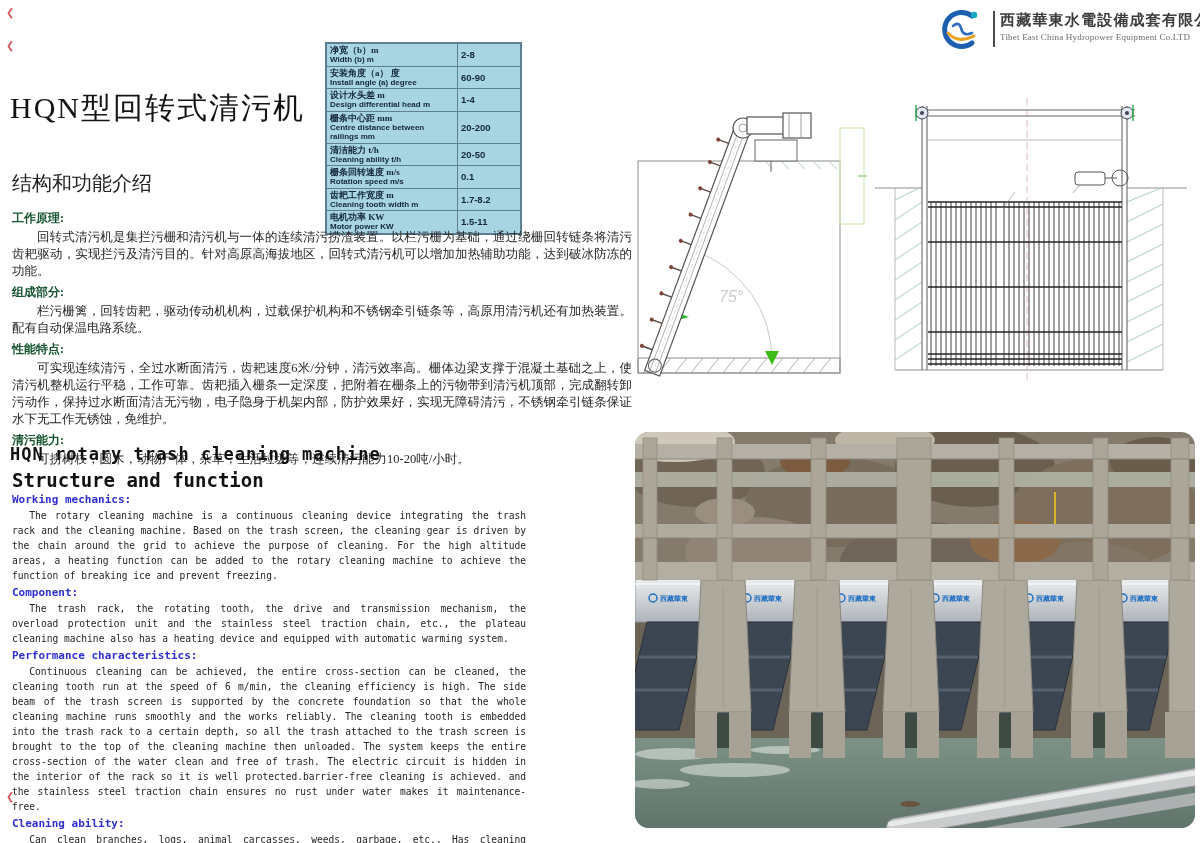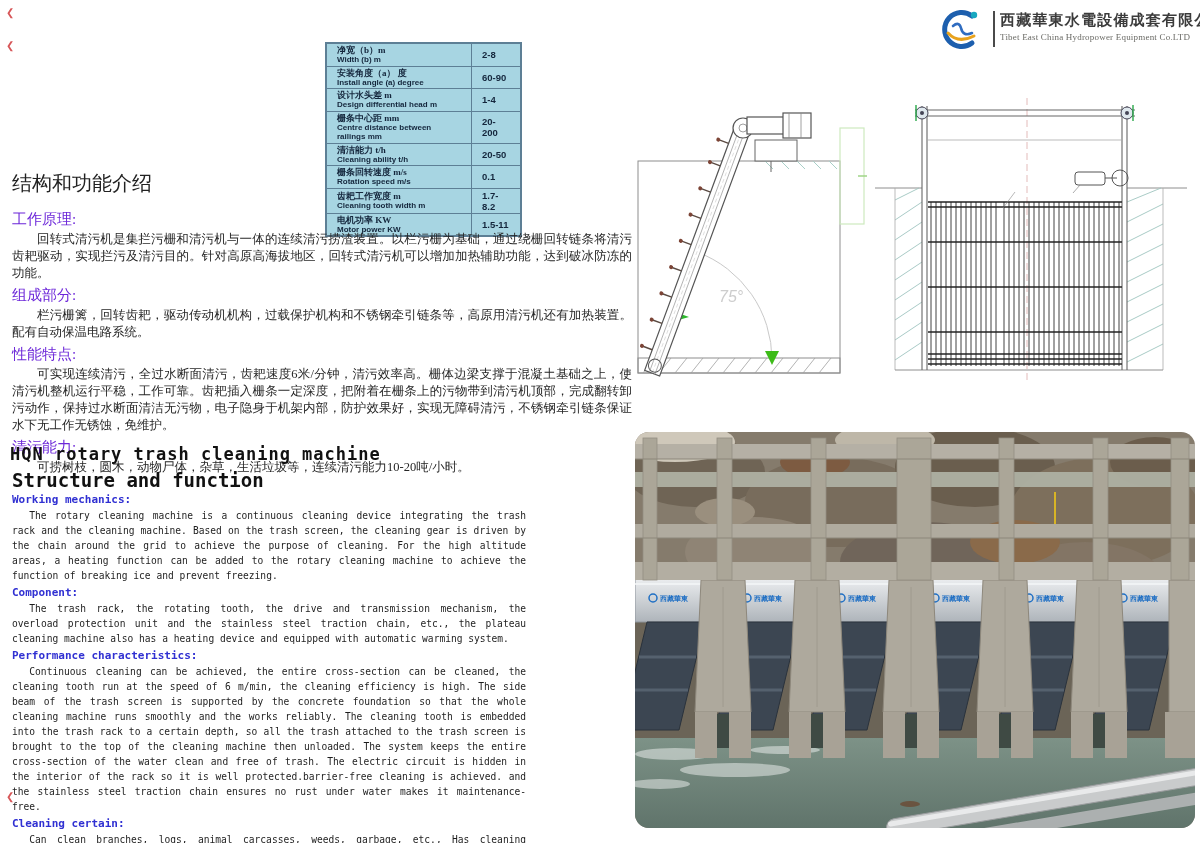--- a/index.html
+++ b/index.html
@@ -14,37 +14,37 @@
   
   .hdr-divider{position:absolute;left:993px;top:11px;width:2px;height:36px;background:#4a4a4a;}
   .co-cn{font-size:15px;font-weight:bold;color:#3b3b3b;letter-spacing:1.2px;white-space:nowrap;}
   .co-en{font-size:9px;color:#6b6b66;letter-spacing:.2px;white-space:nowrap;margin-top:2px;}
 
   
   .cn-title{position:absolute;left:10px;top:88px;font-size:30px;font-weight:500;color:#141414;
             letter-spacing:2px;margin:0;}
   .cn-sub{position:absolute;left:12px;top:170px;font-size:20px;font-weight:500;color:#222;margin:0;}
   .cn-col{position:absolute;left:12px;top:206px;width:620px;}
-  .cn-h{color:#6d28d9;font-size:15px;font-weight:normal;margin:4px 0 2px 0;}
+  .cn-h{color:#14532d;font-size:12px;font-weight:bold;margin:4px 0 2px 0;}
   .cn-b{font-size:12.5px;color:#262626;line-height:17px;margin:0;text-indent:2em;text-align:justify;}
 
   
   .en-title{position:absolute;left:10px;top:444px;font-size:17px;font-weight:bold;color:#111;margin:0;
             font-family:"DejaVu Sans Mono","Liberation Mono",monospace;letter-spacing:1px;}
   .en-sub{position:absolute;left:12px;top:469px;font-size:19px;font-weight:bold;color:#111;margin:0;
           font-family:"DejaVu Sans Mono","Liberation Mono",monospace;}
   .en-col{position:absolute;left:12px;top:490px;width:514px;
           font-family:"DejaVu Sans Mono","Liberation Mono",monospace;}
   .en-h{color:#3030d2;font-size:11px;font-weight:bold;margin:3px 0 2px 0;}
   .en-b{font-size:9.6px;color:#1d1d1d;line-height:15px;margin:0;text-indent:3ch;text-align:justify;}
 
   
   .spec{position:absolute;left:325px;top:42px;width:197px;border-collapse:collapse;
         background:#a7d5e2;border:2px solid #5d7f95;}
-  .spec td{border:1px solid #5d7f95;padding:1px 10px;vertical-align:middle;}
+  .spec td{border:1px solid #5d7f95;padding:1px 3px;vertical-align:middle;}
   .spec .t-label{width:124px;}
   .spec .t-cn{display:block;font-size:9px;font-weight:bold;color:#14263c;line-height:10px;}
   .spec .t-en{display:block;font-size:8px;font-weight:bold;color:#14263c;line-height:9.5px;
               font-family:"Liberation Sans","DejaVu Sans",sans-serif;}
   .spec .t-val{text-align:left;font-size:9.5px;font-weight:bold;color:#14263c;
                font-family:"Liberation Sans","DejaVu Sans",sans-serif;}
 
   svg{display:block;}
 </style>
 </head>
@@ -124,20 +124,21 @@
         <tr>
           <td class="t-label">
             <span class="t-cn">电机功率 KW</span>
             <span class="t-en">Motor power KW</span>
           </td>
           <td class="t-val">1.5-11</td>
         </tr>
       </tbody>
   </table>
 
+  <h1 class="cn-title">HQN型回转式清污机</h1>
   <h2 class="cn-sub">结构和功能介绍</h2>
   <div class="cn-col" id="cnSections">
       <div class="cn-h">工作原理:</div>
       <p class="cn-b">回转式清污机是集拦污栅和清污机与一体的连续清污捞渣装置。以栏污栅为基础，通过绕栅回转链条将清污齿耙驱动，实现拦污及清污目的。针对高原高海拔地区，回转式清污机可以增加加热辅助功能，达到破冰防冻的功能。</p>
       <div class="cn-h">组成部分:</div>
       <p class="cn-b">栏污栅篱，回转齿耙，驱动传动机机构，过载保护机构和不锈钢牵引链条等，高原用清污机还有加热装置。配有自动保温电路系统。</p>
       <div class="cn-h">性能特点:</div>
       <p class="cn-b">可实现连续清污，全过水断面清污，齿耙速度6米/分钟，清污效率高。栅体边梁支撑于混凝土基础之上，使清污机整机运行平稳，工作可靠。齿耙插入栅条一定深度，把附着在栅条上的污物带到清污机顶部，完成翻转卸污动作，保持过水断面清洁无污物，电子隐身于机架内部，防护效果好，实现无障碍清污，不锈钢牵引链条保证水下无工作无锈蚀，免维护。</p>
       <div class="cn-h">清污能力:</div>
       <p class="cn-b">可捞树枝，圆木，动物尸体，杂草，生活垃圾等，连续清污能力10-20吨/小时。</p>
@@ -145,21 +146,21 @@
 
   <h1 class="en-title">HQN rotary trash cleaning machine</h1>
   <h2 class="en-sub">Structure and function</h2>
   <div class="en-col" id="enSections">
       <div class="en-h">Working mechanics:</div>
       <p class="en-b">The rotary cleaning machine is a continuous cleaning device integrating the trash rack and the cleaning machine. Based on the trash screen, the cleaning gear is driven by the chain around the grid to achieve the purpose of cleaning. For the high altitude areas, a heating function can be added to the rotary cleaning machine to achieve the function of breaking ice and prevent freezing.</p>
       <div class="en-h">Component:</div>
       <p class="en-b">The trash rack, the rotating tooth, the drive and transmission mechanism, the overload protection unit and the stainless steel traction chain, etc., the plateau cleaning machine also has a heating device and equipped with automatic warming system.</p>
       <div class="en-h">Performance characteristics:</div>
       <p class="en-b">Continuous cleaning can be achieved, the entire cross-section can be cleaned, the cleaning tooth run at the speed of 6 m/min, the cleaning efficiency is high. The side beam of the trash screen is supported by the concrete foundation so that the whole cleaning machine runs smoothly and the works reliably. The cleaning tooth is embedded into the trash rack to a certain depth, so all the trash attached to the trash screen is brought to the top of the cleaning machine then unloaded. The system keeps the entire cross-section of the water clean and free of trash. The electric circuit is hidden in the interior of the rack so it is well protected.barrier-free cleaning is achieved. and the stainless steel traction chain ensures no rust under water makes it maintenance-free.</p>
-      <div class="en-h">Cleaning certain:</div>
+      <div class="en-h">Cleaning ability:</div>
       <p class="en-b">Can clean branches, logs, animal carcasses, weeds, garbage, etc., Has cleaning capacity of 10-20 tons / hour.</p>
     </div>
 
   <svg class="abs" style="left:615px;top:90px;" width="255" height="305" viewBox="0 0 255 305">
 
     <rect x="23" y="71" width="202" height="212" fill="none" stroke="#8e8e8e" stroke-width="1"></rect>
 
     <g stroke="#a9cfc8" stroke-width="1">
       <line x1="150" y1="71" x2="158" y2="79"></line>
         <line x1="166" y1="71" x2="174" y2="79"></line>

